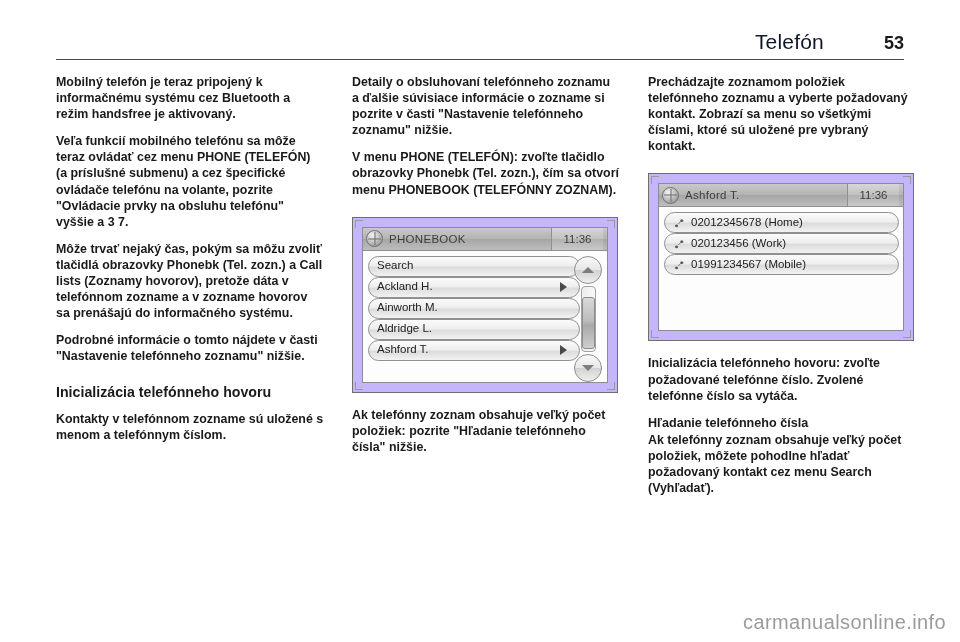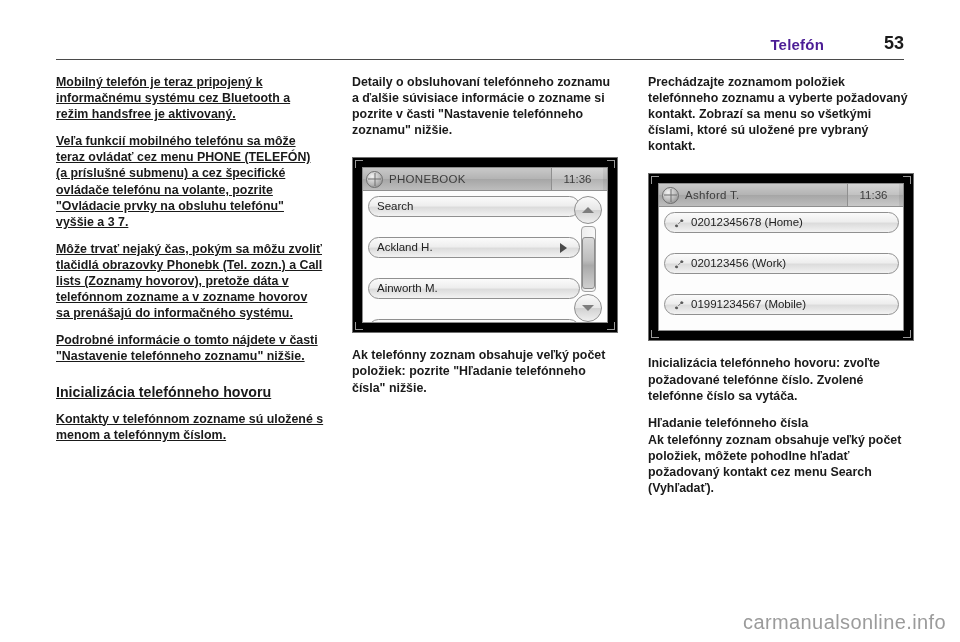--- a/index.html
+++ b/index.html
@@ -28,24 +28,24 @@
     position: absolute;
     left: 56px;
     top: 18px;
     width: 848px;
     height: 34px;
     display: flex;
     align-items: flex-end;
     justify-content: flex-end;
   }
   .header-title {
-    font-size: 15px;
-    font-weight: bold;
+    font-size: 21px;
+    font-weight: normal;
     letter-spacing: 0.2px;
-    color: #4c1d95;
+    color: #0f172a;
     line-height: 1;
   }
   .header-pageno {
     font-size: 18px;
     font-weight: bold;
     color: #1a1a1a;
     line-height: 1;
     margin-left: 46px;
     min-width: 34px;
     text-align: right;
@@ -58,21 +58,21 @@
     height: 1px;
     background: #4a4a4a;
   }
 
   
   .col {
     position: absolute;
     top: 74px;
     width: 268px;
   }
-  .col-1 { left: 56px; text-decoration: underline; }
+  .col-1 { left: 56px; }
   .col-2 { left: 352px; }
   .col-3 { left: 648px; }
 
   p.para {
     margin: 0 0 11px 0;
     font-size: 12.4px;
     line-height: 16.1px;
     font-weight: bold;
     color: #1a1a1a;
     text-align: left;
@@ -93,21 +93,21 @@
     font-weight: bold;
     color: #1a1a1a;
   }
 
   .spacer-8 { height: 8px; }
 
   
   .shot {
     position: relative;
     width: 266px;
-    background: #000000;
+    background: #c4b5fd;
     border: 1px solid #6f6f6f;
     box-sizing: border-box;
     padding: 9px;
   }
   .shot::before, .shot::after {
     content: "";
     position: absolute;
     width: 7px; height: 7px;
     border-style: solid;
     border-color: #9a9a9a;
@@ -202,21 +202,21 @@
   
   .screen-body {
     position: relative;
     padding: 5px 4px 4px 5px;
     height: calc(100% - 23px);
     box-sizing: border-box;
   }
   .list-col {
     display: flex;
     flex-direction: column;
-    gap: 20px;
+    gap: 0;
   }
   .list-col-narrow { width: 212px; justify-content: center; }
   .list-col-wide { width: 100%; }
 
   .listitem {
     position: relative;
     height: 21px;
     border-radius: 11px;
     border: 1px solid #909090;
     background: linear-gradient(to bottom, #fbfbfb 0%, #eeeeee 45%, #dcdcdc 55%, #f2f2f2 100%);
@@ -329,20 +329,21 @@
     <p class="para">Mobilný telefón je teraz pripojený k informačnému systému cez Bluetooth a režim handsfree je aktivovaný.</p>
     <p class="para">Veľa funkcií mobilného telefónu sa môže teraz ovládať cez menu PHONE (TELEFÓN) (a príslušné submenu) a cez špecifické ovládače telefónu na volante, pozrite "Ovládacie prvky na obsluhu telefónu" vyššie a 3 7.</p>
     <p class="para">Môže trvať nejaký čas, pokým sa môžu zvoliť tlačidlá obrazovky Phonebk (Tel. zozn.) a Call lists (Zoznamy hovorov), pretože dáta v telefónnom zozname a v zozname hovorov sa prenášajú do informačného systému.</p>
     <p class="para">Podrobné informácie o tomto nájdete v časti "Nastavenie telefónneho zoznamu" nižšie.</p>
     <h2 class="sect">Inicializácia telefónneho hovoru</h2>
     <p class="para">Kontakty v telefónnom zozname sú uložené s menom a telefónnym číslom.</p>
   </div>
 
   <div class="col col-2">
     <p class="para">Detaily o obsluhovaní telefónneho zoznamu a ďalšie súvisiace informácie o zozname si pozrite v časti "Nastavenie telefónneho zoznamu" nižšie.</p>
+    <p class="para">V menu PHONE (TELEFÓN): zvoľte tlačidlo obrazovky Phonebk (Tel. zozn.), čím sa otvorí menu PHONEBOOK (TELEFÓNNY ZOZNAM).</p>
 
     <div class="spacer-8"></div>
 
     <div class="shot">
       <div class="shot-corner-tr"></div>
       <div class="shot-corner-bl"></div>
 
       <div class="screen screen-phonebook">
 
         <div class="statusbar">

